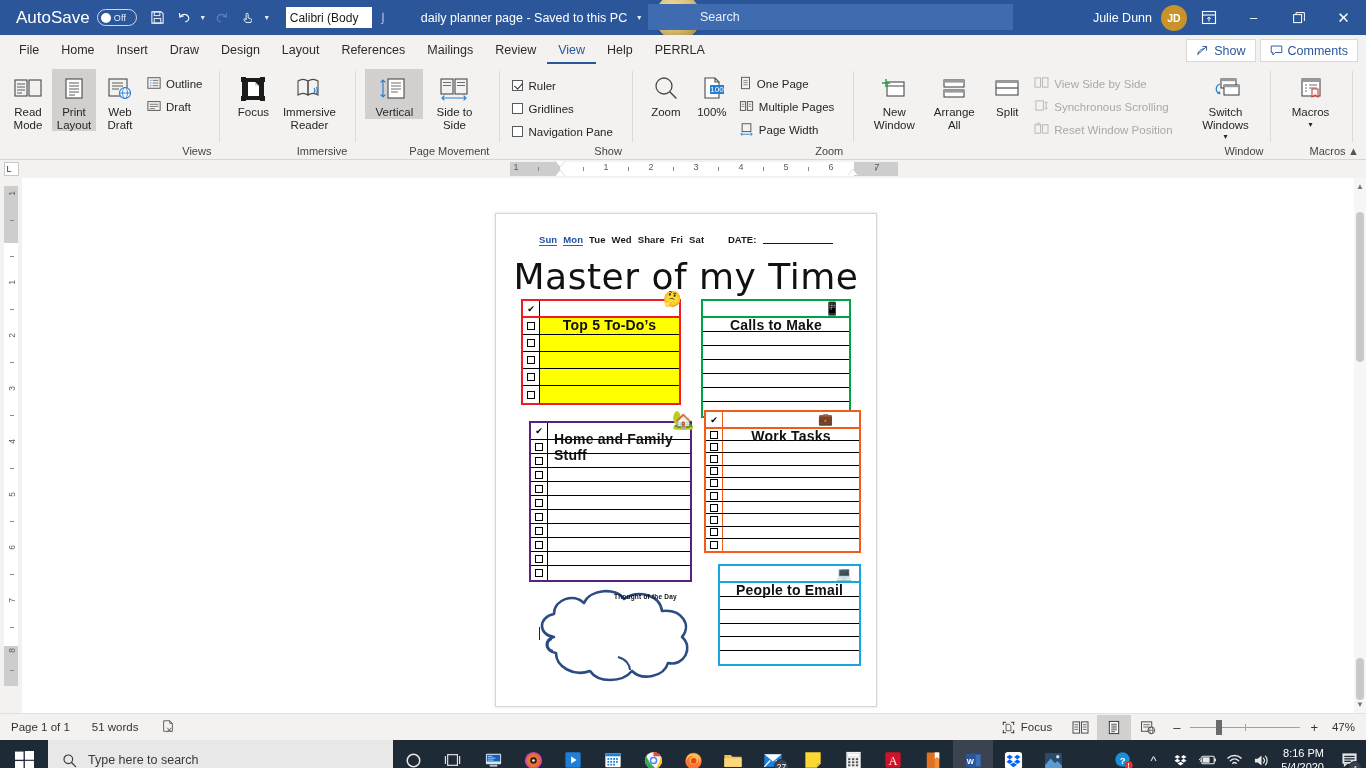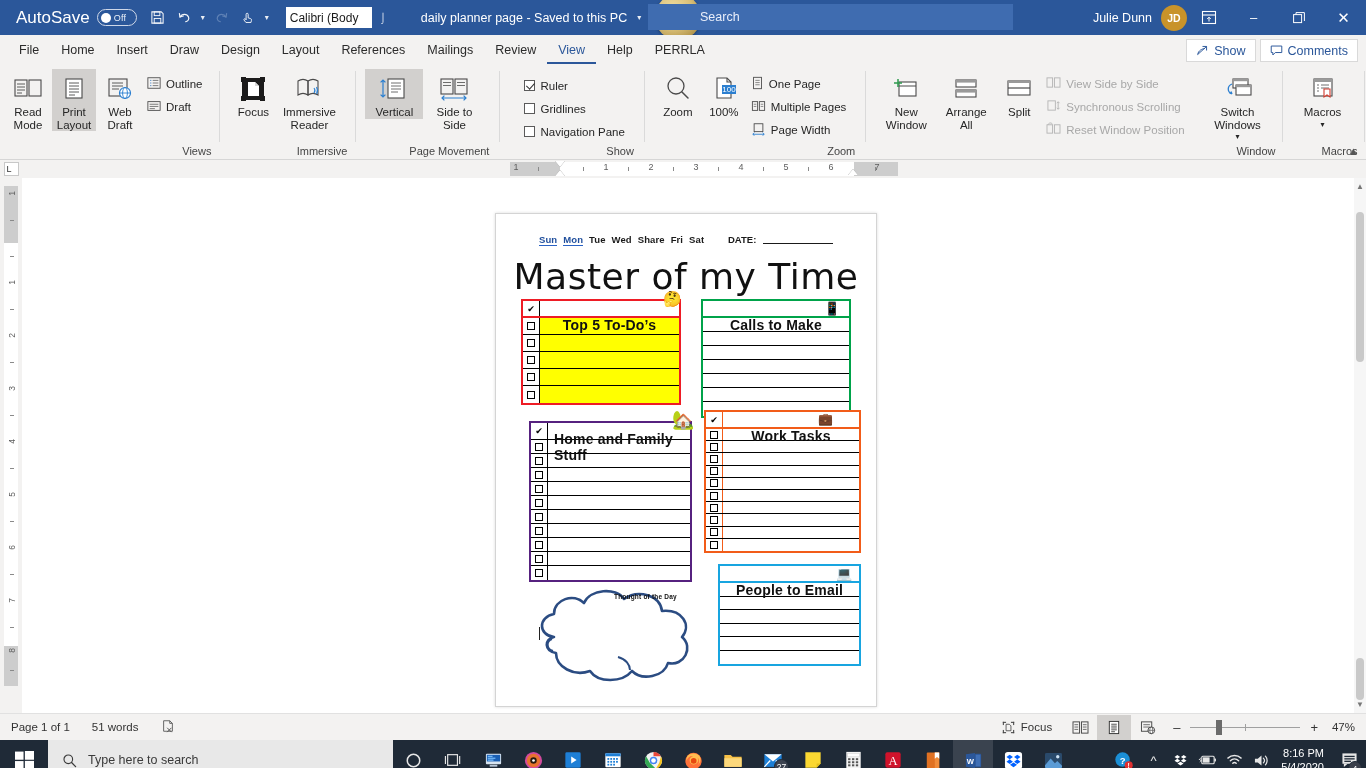--- a/index.html
+++ b/index.html
@@ -506,21 +506,21 @@
               <path d="M4 22 H28 M6.4 19.6 L4 22 L6.4 24.4 M25.6 19.6 L28 22 L25.6 24.4" fill="none" stroke="#2b7fd0" stroke-width="1.2"></path>
             </svg>
         </span>
         <span>Side to Side</span>
       </div>
     </div>
     <div class="rgroup-label">Page Movement</div>
   </div>
 
   <div class="rgroup" style="margin-left:10px">
-    <div class="rgroup-body" style="padding-left:22px">
+    <div class="rgroup-body" style="padding-left:10px">
       <div class="smallcol" style="padding-top:6px">
         <div class="smallbtn">
           <span class="cbx on"></span>
           <span>Ruler</span>
         </div>
         <div class="smallbtn">
           <span class="cbx"></span>
           <span>Gridlines</span>
         </div>
         <div class="smallbtn">

